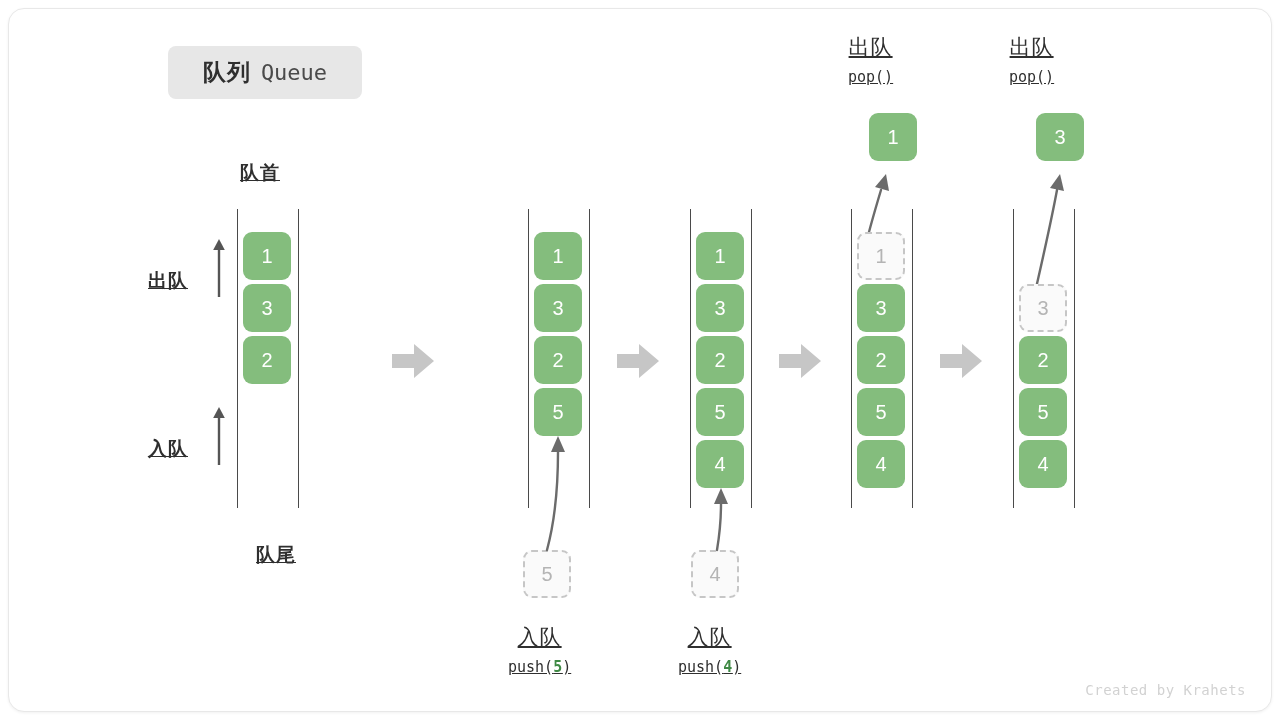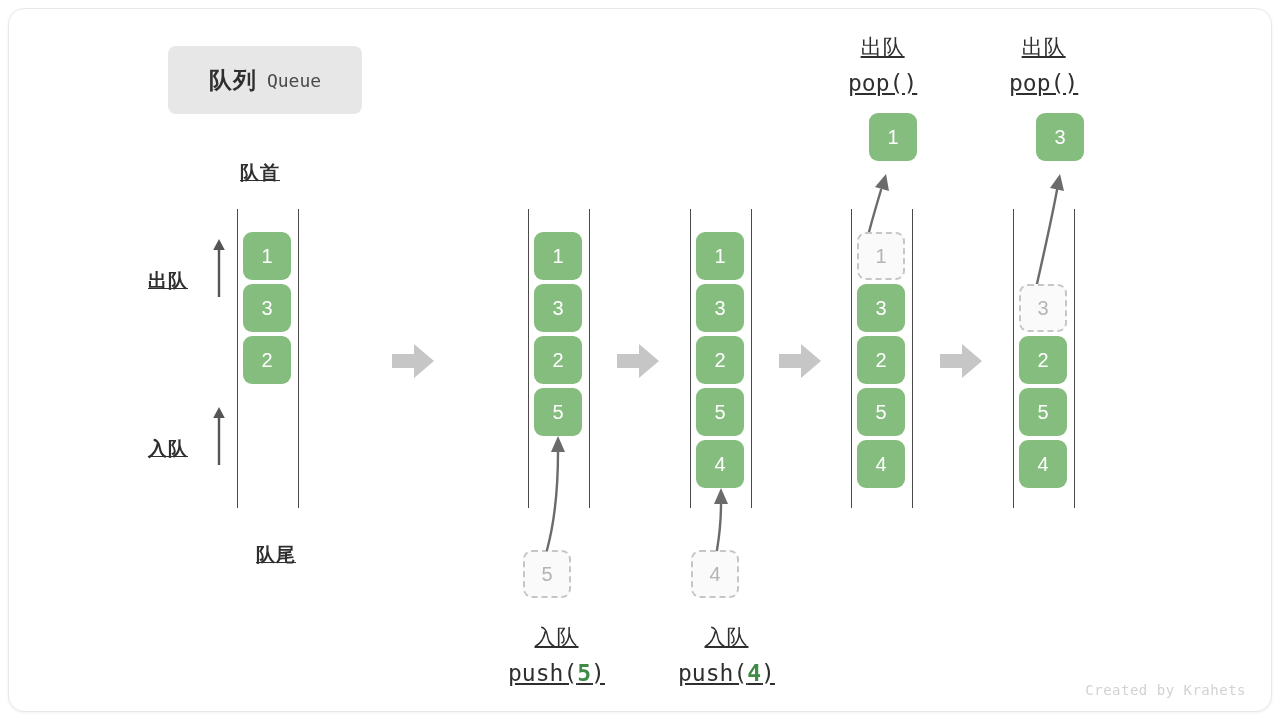--- a/index.html
+++ b/index.html
@@ -29,37 +29,37 @@
     box-shadow: 0 1px 3px rgba(0,0,0,0.06);
     box-sizing: border-box;
   }
 
   
   .title-chip {
     position: absolute;
     left: 168px;
     top: 46px;
     width: 194px;
-    height: 68px;
+    height: 53px;
     background: #e7e7e7;
     border-radius: 8px;
     display: flex;
     align-items: center;
     justify-content: center;
     gap: 10px;
   }
   .title-cn {
     font-size: 23px;
     font-weight: bold;
     color: #2f2f2f;
     letter-spacing: 1px;
   }
   .title-en {
     font-family: "DejaVu Sans Mono", "Liberation Mono", monospace;
-    font-size: 18px;
+    font-size: 22px;
     color: #4a4a4a;
   }
 
   
   .abs { position: absolute; text-decoration: underline; }
 
   .lbl-bold-cn {
     font-size: 19px;
     font-weight: bold;
     color: #2f2f2f;
@@ -69,21 +69,21 @@
   .op-label {
     font-size: 21px;
     color: #2f2f2f;
     white-space: nowrap;
     text-align: center;
     line-height: 1.65;
   }
   .op-label .cn { font-weight: normal; letter-spacing: 1px; }
   .op-label .code {
     font-family: "DejaVu Sans Mono", "Liberation Mono", monospace;
-    font-size: 23px;
+    font-size: 15px;
     color: #2f2f2f;
   }
   .op-label .code .num { color: #3f8a45; font-weight: bold; }
 
   
   .rail {
     position: absolute;
     width: 1px;
     background: #4a4a4a;
   }

